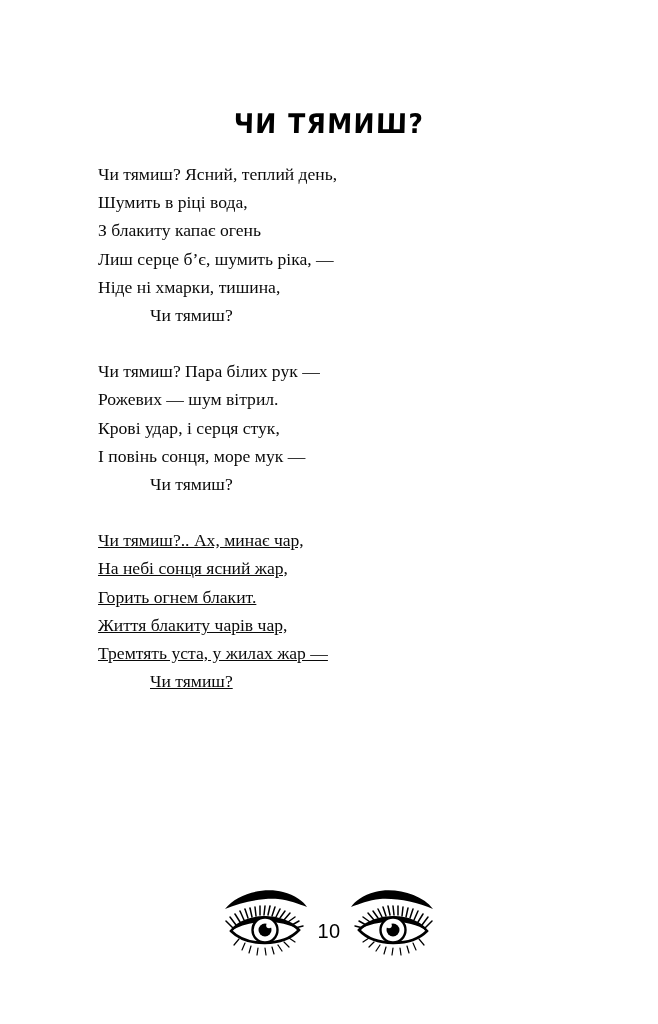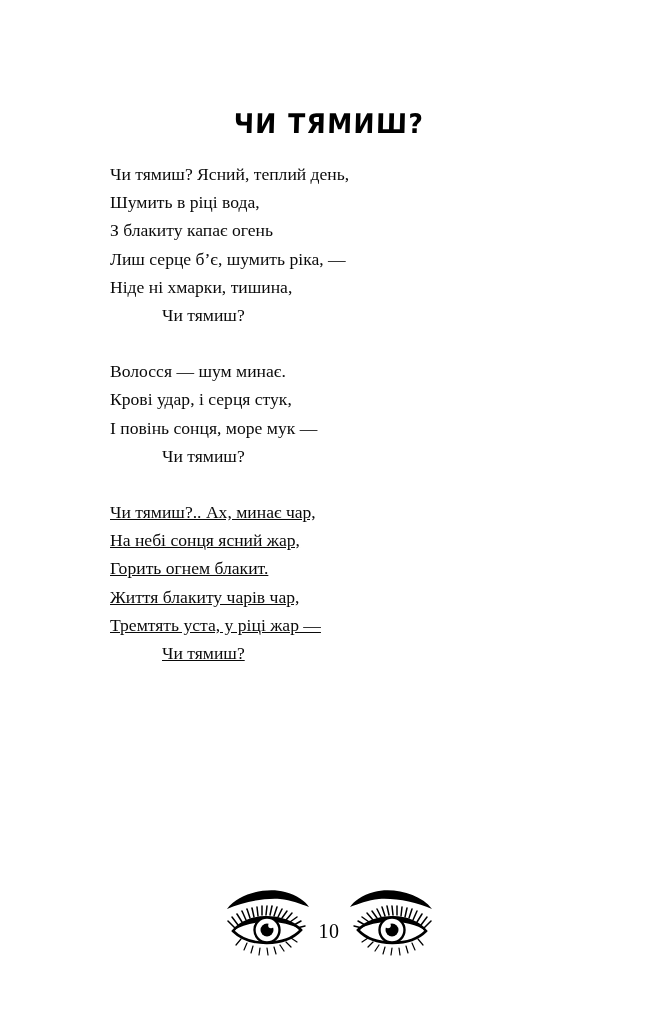--- a/index.html
+++ b/index.html
@@ -46,21 +46,21 @@
     position: absolute;
     top: 160px;
     left: 98px;
     width: 460px;
     font-size: 17.6px;
     line-height: 28.2px;
     color: #0a0a0a;
   }
 
   .stanza {
-    margin: 0 0 28px 12px;
+    margin: 0 0 28px 0;
   }
   .stanza:last-child {
     margin-bottom: 0;
     text-decoration: underline;
   }
 
   .line {
     white-space: pre;
     margin: 0;
     padding: 0;
@@ -85,21 +85,21 @@
   .eye-wrap {
     display: block;
     width: 90px;
     height: 72px;
   }
   .eye-wrap.right {
     transform: scaleX(-1);
   }
 
   .page-number {
-    font-family: Liberation Serif, serif;
+    font-family: Liberation Sans, sans-serif;
     font-size: 20px;
     line-height: 1;
     color: #000000;
     padding: 0 6px;
     margin-top: 16px;
     letter-spacing: 0.5px;
   }
 </style>
 </head>
 <body>
@@ -111,31 +111,32 @@
   <div class="poem-body">
       <div class="stanza">
         <div class="line">Чи тямиш? Ясний, теплий день,</div>
         <div class="line">Шумить в ріці вода,</div>
         <div class="line">З блакиту капає огень</div>
         <div class="line">Лиш серце б’є, шумить ріка, —</div>
         <div class="line">Ніде ні хмарки, тишина,</div>
         <div class="line refrain">Чи тямиш?</div>
       </div>
       <div class="stanza">
-        <div class="line">Волосся — шум минає.</div>
+        <div class="line">Чи тямиш? Пара білих рук —</div>
+        <div class="line">Рожевих — шум вітрил.</div>
         <div class="line">Крові удар, і серця стук,</div>
         <div class="line">І повінь сонця, море мук —</div>
         <div class="line refrain">Чи тямиш?</div>
       </div>
       <div class="stanza">
         <div class="line">Чи тямиш?.. Ах, минає чар,</div>
         <div class="line">На небі сонця ясний жар,</div>
         <div class="line">Горить огнем блакит.</div>
         <div class="line">Життя блакиту чарів чар,</div>
-        <div class="line">Тремтять уста, у ріці жар —</div>
+        <div class="line">Тремтять уста, у жилах жар —</div>
         <div class="line refrain">Чи тямиш?</div>
       </div>
     </div>
 
   <div class="footer-ornament">
 
     <span class="eye-wrap left">
       <svg viewBox="0 0 90 72" width="90" height="72" aria-hidden="true">
 
         <path d="M4 22 C16 6, 44 0, 62 5 C74 8, 82 14, 86 20 C78 17, 68 13, 57 12 C40 11, 20 15, 4 22 Z" fill="#000"></path>

